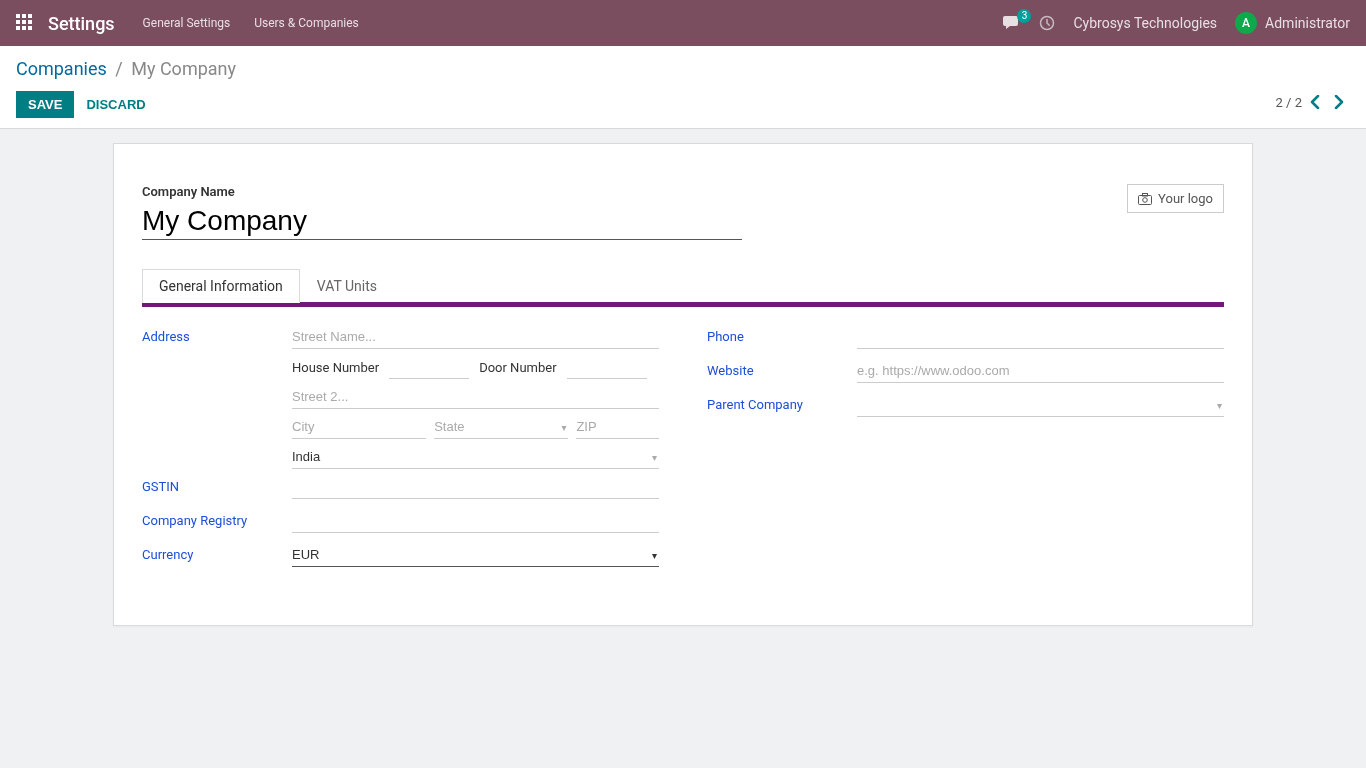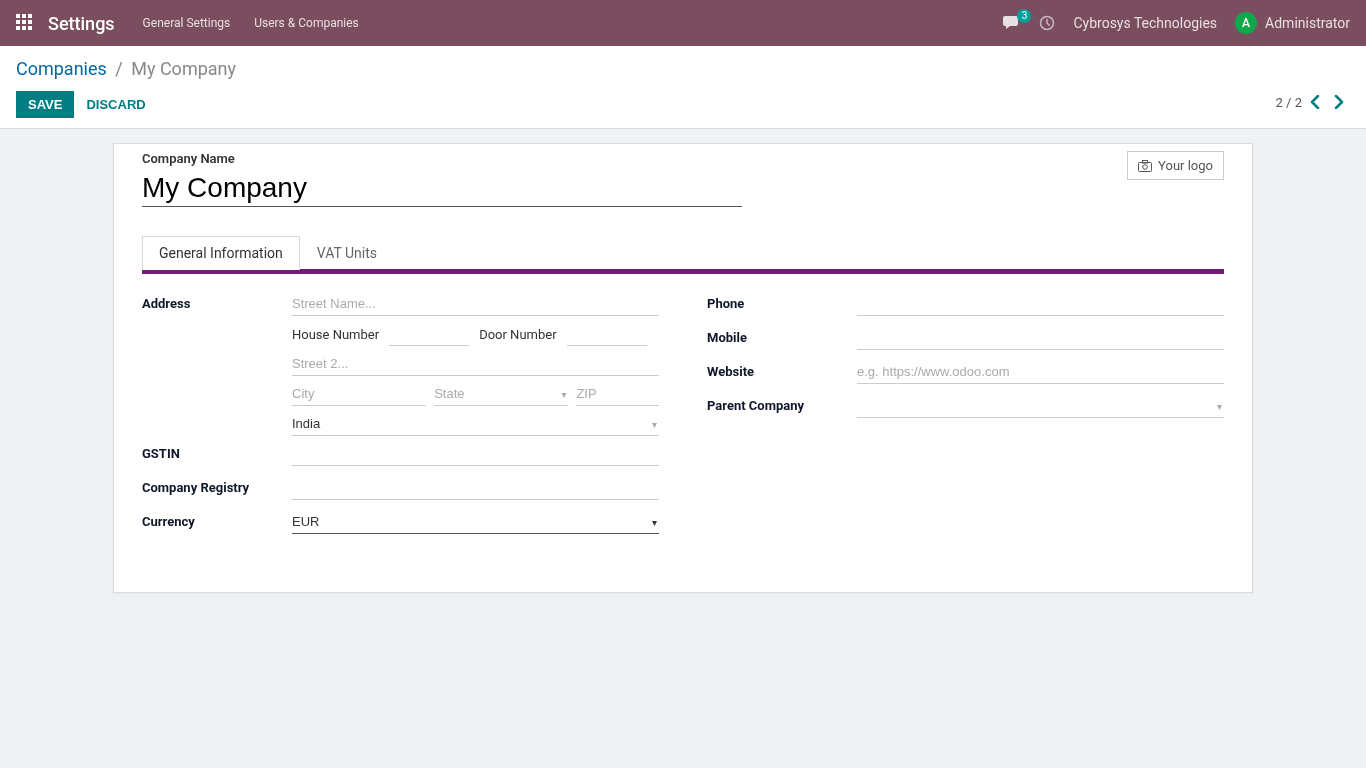--- a/index.html
+++ b/index.html
@@ -28,38 +28,38 @@
   .action-row { display: flex; align-items: flex-start; }
   .btn { font-size: 13px; font-weight: 600; padding: 6px 12px; border: none; cursor: pointer; text-transform: uppercase; }
   .btn-primary { background: #017e84; color: #fff; }
   .btn-link { background: transparent; color: #017e84; }
   .pager { margin-left: auto; display: flex; align-items: center; gap: 2px; }
   .pager-text { font-size: 13px; color: #555; }
   .pager-arrow { width: 22px; height: 22px; display: flex; align-items: center; justify-content: center; cursor: pointer; color: #017e84; font-size: 16px; }
   
   
   .sheet-wrap { display: flex; justify-content: center; padding-top: 14px; }
-  .sheet { background: #fff; border: 1px solid #d9dadd; width: 1140px; padding: 7px 28px 48px; box-shadow: 0 1px 2px rgba(0,0,0,0.04); }
+  .sheet { background: #fff; border: 1px solid #d9dadd; width: 1140px; padding: 40px 28px 48px; box-shadow: 0 1px 2px rgba(0,0,0,0.04); }
   
   .title-row { display: flex; align-items: flex-start; }
   .title-block { flex: 1; max-width: 600px; }
   .title-label { font-size: 13px; font-weight: 600; color: #333; margin-bottom: 4px; }
   .title-input { font-size: 28px; font-weight: 400; border: none; border-bottom: 1px solid #555; width: 100%; padding: 2px 0; outline: none; }
   .logo-box { margin-left: auto; border: 1px solid #ccc; padding: 6px 10px; font-size: 13px; color: #555; display: flex; align-items: center; gap: 6px; cursor: pointer; }
   
   
   .tabs { display: flex; margin-top: 28px; border-bottom: 5px solid #701a75; }
   .tab { padding: 8px 16px; font-size: 14px; color: #666; cursor: pointer; border: 1px solid transparent; border-bottom: none; position: relative; top: 1px; }
   .tab.active { color: #333; border-color: #d9dadd; background: #fff; border-bottom: 1px solid #fff; }
   
   
   .form-body { display: flex; gap: 48px; padding-top: 18px; font-size: 13px; }
   .col { flex: 1; }
   .field-row { display: flex; align-items: flex-start; margin-bottom: 6px; min-height: 28px; }
-  .field-label { width: 150px; font-weight: 700; color: #0f172a; padding-top: 4px; flex-shrink: 0; }
+  .field-label { width: 150px; font-weight: 400; color: #1d4ed8; padding-top: 4px; flex-shrink: 0; }
   .field-input-wrap { flex: 1; }
   
   .u-input { width: 100%; border: none; border-bottom: 1px solid #ccc; padding: 4px 0; font-size: 13px; outline: none; background: transparent; color: #333; }
   .u-input::placeholder { color: #aaa; }
   .u-input.strong-line { border-bottom-color: #555; }
   
   .addr-subrow { display: flex; gap: 10px; margin-bottom: 6px; align-items: center; }
   .addr-subrow .sublabel { font-size: 13px; color: #333; white-space: nowrap; }
   .addr-subrow .subinput-narrow { width: 80px; }
   
@@ -210,24 +210,20 @@
           </div>
         </div>
       </div>
 
       <div class="col">
         <div class="field-row">
           <div class="field-label">Phone</div>
           <div class="field-input-wrap"><input class="u-input" style=""></div>
         </div>
         <div class="field-row">
-          <div class="field-label">Mobile</div>
-          <div class="field-input-wrap"><input class="u-input" style=""></div>
-        </div>
-        <div class="field-row">
           <div class="field-label">Website</div>
           <div class="field-input-wrap"><input class="u-input" placeholder="e.g. https://www.odoo.com" style=""></div>
         </div>
         <div class="field-row">
           <div class="field-label">Parent Company</div>
           <div class="field-input-wrap">
             <div class="select-wrap">
               <input class="u-input" style="">
               <span class="caret">▾</span>
             </div>

